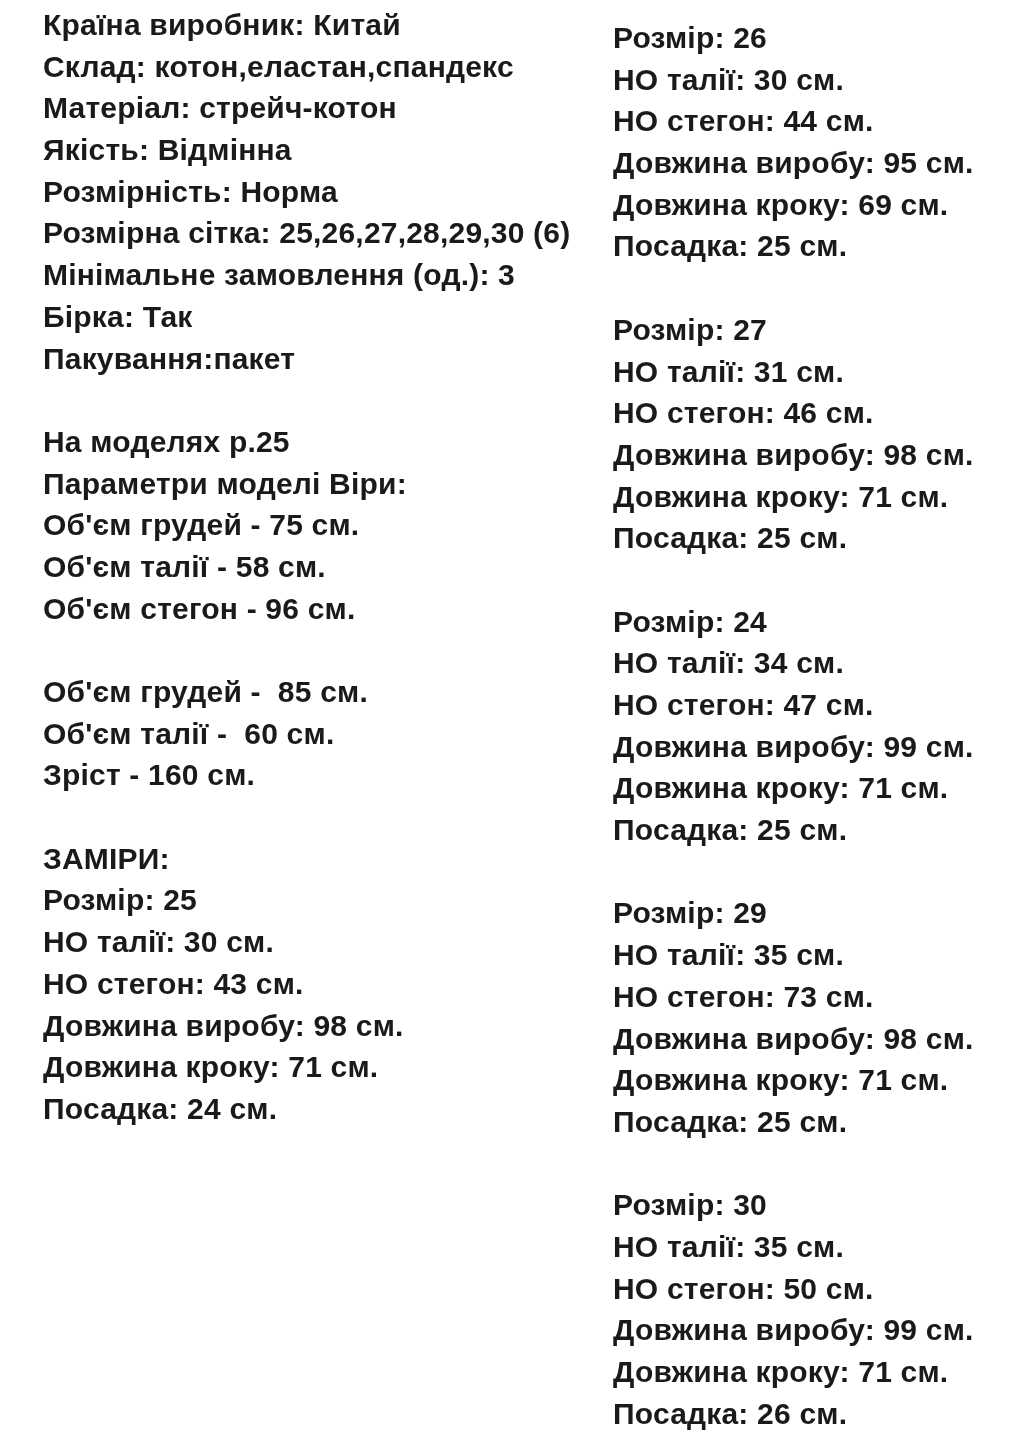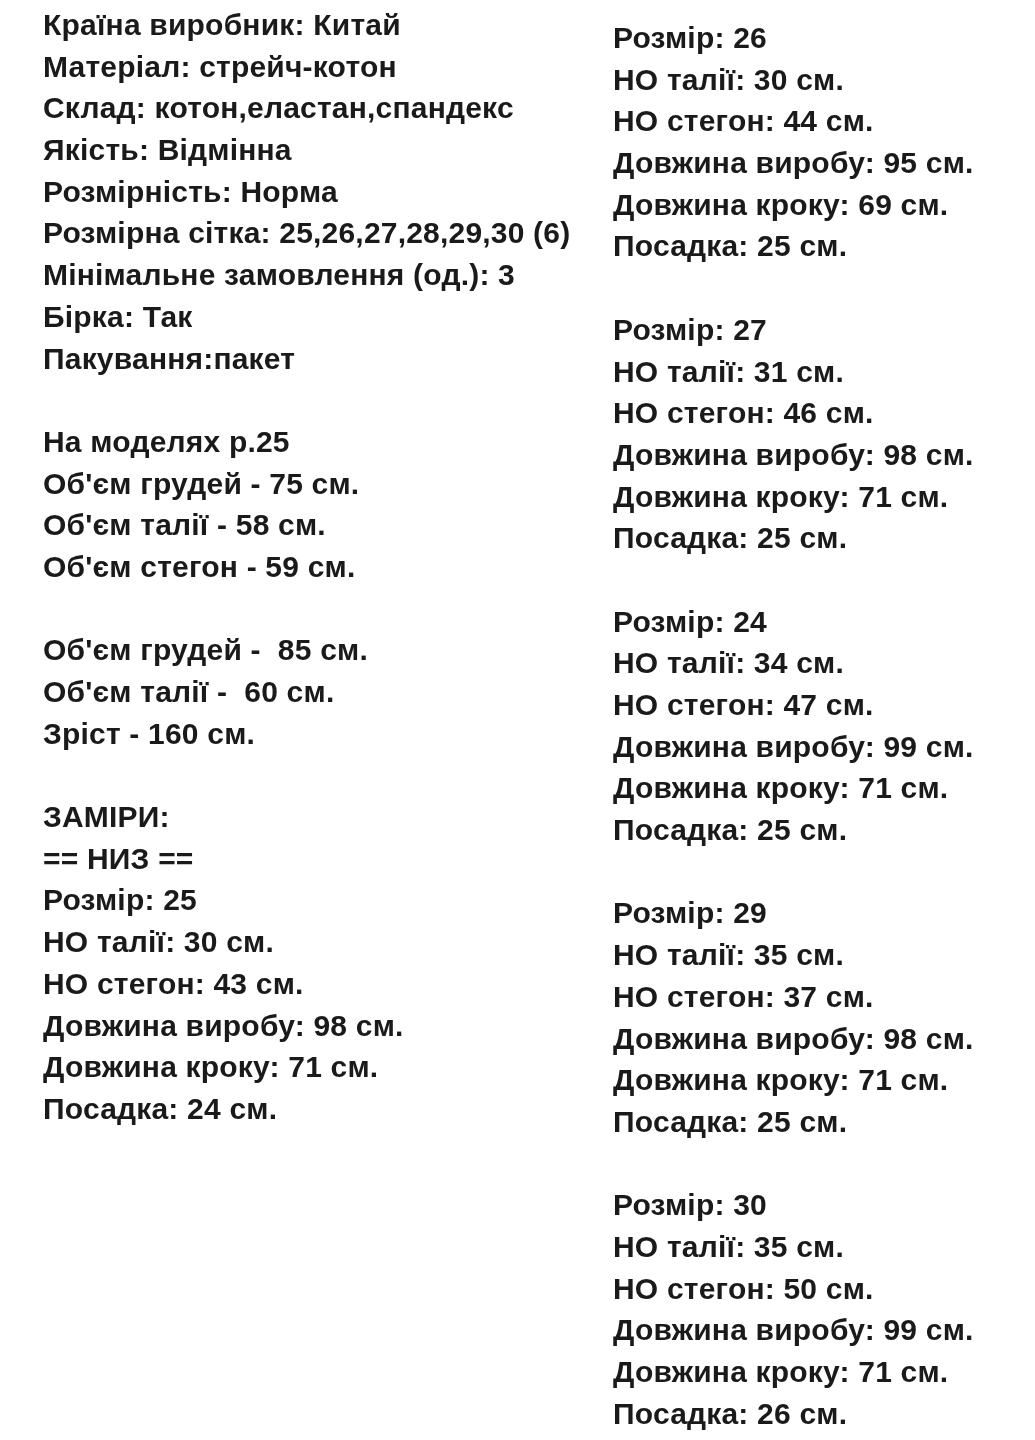--- a/index.html
+++ b/index.html
@@ -27,40 +27,40 @@
     font-size: 30px;
     white-space: pre;
     letter-spacing: 0.2px;
   }
 </style>
 </head>
 <body>
 
 <div class="col col-left" id="col-left">
     <div class="line">Країна виробник: Китай</div>
+    <div class="line">Склад: котон,еластан,спандекс</div>
     <div class="line">Матеріал: стрейч-котон</div>
-    <div class="line">Склад: котон,еластан,спандекс</div>
     <div class="line">Якість: Відмінна</div>
     <div class="line">Розмірність: Норма</div>
     <div class="line">Розмірна сітка: 25,26,27,28,29,30 (6)</div>
     <div class="line">Мінімальне замовлення (од.): 3</div>
     <div class="line">Бірка: Так</div>
     <div class="line">Пакування:пакет</div>
     <div class="line"></div>
     <div class="line">На моделях р.25</div>
+    <div class="line">Параметри моделі Віри:</div>
     <div class="line">Об'єм грудей - 75 см.</div>
     <div class="line">Об'єм талії - 58 см.</div>
-    <div class="line">Об'єм стегон - 59 см.</div>
+    <div class="line">Об'єм стегон - 96 см.</div>
     <div class="line"></div>
     <div class="line">Об'єм грудей -  85 см.</div>
     <div class="line">Об'єм талії -  60 см.</div>
     <div class="line">Зріст - 160 см.</div>
     <div class="line"></div>
     <div class="line">ЗАМІРИ:</div>
-    <div class="line">== НИЗ ==</div>
     <div class="line">Розмір: 25</div>
     <div class="line">НО талії: 30 см.</div>
     <div class="line">НО стегон: 43 см.</div>
     <div class="line">Довжина виробу: 98 см.</div>
     <div class="line">Довжина кроку: 71 см.</div>
     <div class="line">Посадка: 24 см.</div>
   </div>
 
 <div class="col col-right" id="col-right">
     <div class="line">Розмір: 26</div>
@@ -79,21 +79,21 @@
     <div class="line"></div>
     <div class="line">Розмір: 24</div>
     <div class="line">НО талії: 34 см.</div>
     <div class="line">НО стегон: 47 см.</div>
     <div class="line">Довжина виробу: 99 см.</div>
     <div class="line">Довжина кроку: 71 см.</div>
     <div class="line">Посадка: 25 см.</div>
     <div class="line"></div>
     <div class="line">Розмір: 29</div>
     <div class="line">НО талії: 35 см.</div>
-    <div class="line">НО стегон: 37 см.</div>
+    <div class="line">НО стегон: 73 см.</div>
     <div class="line">Довжина виробу: 98 см.</div>
     <div class="line">Довжина кроку: 71 см.</div>
     <div class="line">Посадка: 25 см.</div>
     <div class="line"></div>
     <div class="line">Розмір: 30</div>
     <div class="line">НО талії: 35 см.</div>
     <div class="line">НО стегон: 50 см.</div>
     <div class="line">Довжина виробу: 99 см.</div>
     <div class="line">Довжина кроку: 71 см.</div>
     <div class="line">Посадка: 26 см.</div>

